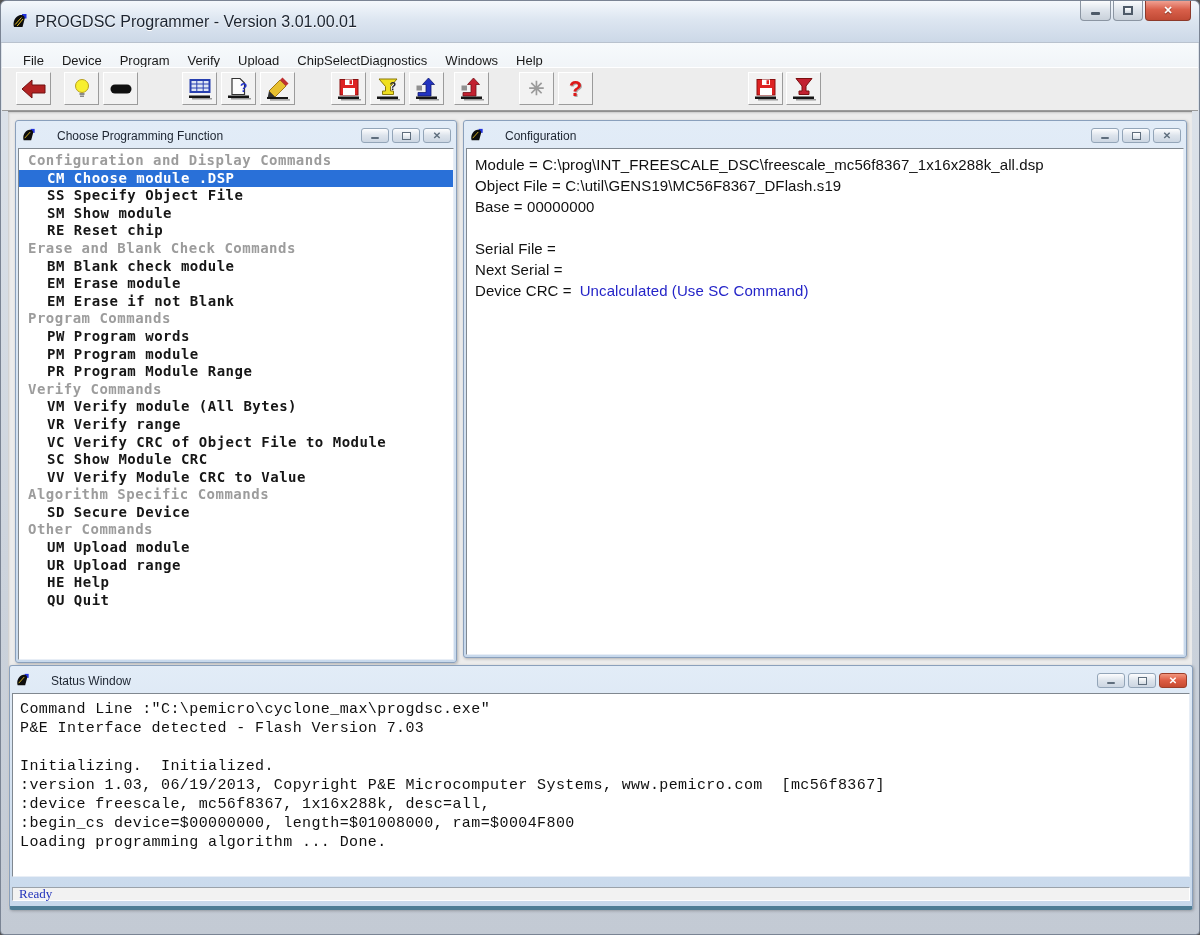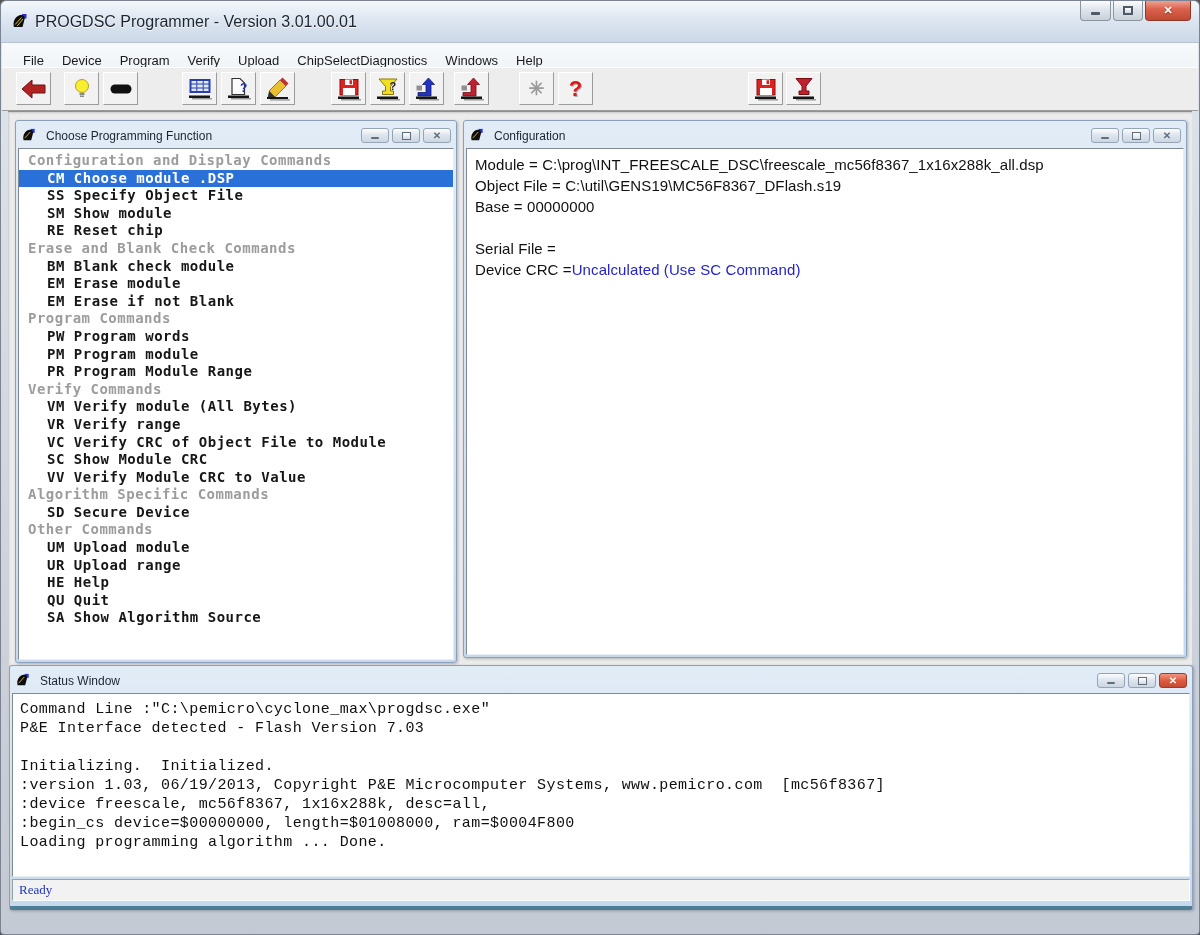--- a/index.html
+++ b/index.html
@@ -32,47 +32,47 @@
     border-bottom:1px solid #9a9a9a;box-shadow:inset 0 1px 0 #fff;display:flex;align-items:center}
   .tbtn{width:35px;height:33px;background:#f2f2f2;border:1px solid;border-color:#ffffff #9b9b9b #9b9b9b #ffffff;
     display:flex;align-items:center;justify-content:center;padding:0}
   .tglyph{font-size:19px;font-weight:bold;line-height:1}
   
   .mdi{position:absolute;left:7px;right:7px;top:110px;height:798px;background:#ececec;
     border-top:1px solid #8f8f8f;box-shadow:inset 1px 1px 2px rgba(0,0,0,.15)}
   .child{position:absolute;border:1px solid #8aa0bc;background:linear-gradient(#e2ecf7,#c8d9ec);
     border-radius:3px;padding:2px;box-shadow:1px 1px 3px rgba(0,0,0,.25)}
   .ctitle{height:25px;display:flex;align-items:center;padding:0 3px}
-  .ctitle .ct-label{font-size:12px;color:#1c2430;margin-left:10px;flex:1 1 auto;white-space:nowrap;overflow:hidden}
+  .ctitle .ct-label{font-size:12px;color:#1c2430;margin-left:21px;flex:1 1 auto;white-space:nowrap;overflow:hidden}
   .cbtns{display:flex;gap:3px}
   .cbtn{width:28px;height:15px;border:1px solid #93a5b8;border-radius:3px;display:flex;align-items:center;justify-content:center;
     background:linear-gradient(#fdfdfe,#dde4ec 50%,#ccd6e2)}
   .cbtn .g-min{width:8px;height:2px;margin-top:5px;background:#5f6e7d}
   .cbtn .g-max{width:9px;height:8px;border:1px solid #5f6e7d;background:linear-gradient(#fff,#d4dce4)}
   .cbtn .g-x{color:#5f6e7d;font-size:10px;text-shadow:none}
   .cbtn.redx{background:linear-gradient(#f2967e,#dd5c43 50%,#c64a31);border-color:#9c3e2a}
   .cbtn.redx .g-x{color:#fff}
   .cbody{position:absolute;left:2px;right:2px;top:27px;bottom:2px;background:#fff;
     border:1px solid #808890;border-right-color:#e8eef6;border-bottom-color:#e8eef6;overflow:hidden}
   
   .flist{font-family:"DejaVu Sans Mono",monospace;font-weight:bold;font-size:14px;letter-spacing:.5px;padding-top:3px}
   .row{height:17.6px;line-height:17.6px;white-space:nowrap;color:#161616;padding-left:28px}
   .row.hdr{color:var(--header-fg);padding-left:9px}
   .row.selected{background:var(--selection-bg);color:var(--selection-fg)}
   
   .cfg{font-family:"Liberation Sans",sans-serif;font-weight:normal;font-size:15px;letter-spacing:.1px;
     color:#101010;padding:5px 8px}
   .cfg .cline{height:21px;line-height:21px;white-space:nowrap}
   .cfg .spacer{height:21px}
-  .crcval{color:var(--crc-value-fg);}
+  .crcval{color:var(--crc-value-fg);margin-left:8px}
   
   .statuswin .cbody{bottom:29px}
   .slog{font-family:"Liberation Mono",monospace;font-size:15px;letter-spacing:.4px;color:#101010;padding:6px 7px}
   .sline{height:19px;line-height:19px;white-space:pre}
-  .ready-bar{position:absolute;left:2px;right:2px;bottom:5px;height:22px;background:#f2f2f2;
+  .ready-bar{position:absolute;left:2px;right:2px;bottom:5px;height:14px;background:#f2f2f2;
     border:1px solid #9aa2aa;border-right-color:#fff;border-bottom-color:#fff;display:flex;align-items:center;padding:0 6px}
   .ready-bar span{font-family:"Liberation Serif",serif;font-size:13px;color:var(--ready-fg)}
   .statuswin{border-bottom:4px solid #4e7d95}
 </style>
 </head>
 <body>
 
 <div class="frame">
 
   <div class="titlebar">
@@ -251,21 +251,20 @@
         <div class="row">VC Verify CRC of Object File to Module</div>
         <div class="row">SC Show Module CRC</div>
         <div class="row">VV Verify Module CRC to Value</div>
         <div class="row hdr">Algorithm Specific Commands</div>
         <div class="row">SD Secure Device</div>
         <div class="row hdr">Other Commands</div>
         <div class="row">UM Upload module</div>
         <div class="row">UR Upload range</div>
         <div class="row">HE Help</div>
         <div class="row">QU Quit</div>
-        <div class="row">SA Show Algorithm Source</div>
       </div>
     </div>
 
     <div class="child" style="left:455px;top:8px;width:724px;height:538px">
       <div class="ctitle">
         <svg width="15" height="15" viewBox="0 0 17 17">
           <rect x="11" y="1" width="4.5" height="4.5" fill="#2233dd"></rect>
           <path d="M3 14 C1.5 9 4 3.5 8.5 2.2 C12.5 1 14.5 4 13.5 6.5 L11.5 14 Z" fill="#0d0d0d"></path>
           <path d="M4.2 11.5 L10.5 4.5" stroke="#e8c020" stroke-width="1" fill="none"></path>
         </svg>
@@ -281,20 +280,21 @@
               <span class="g-x">✕</span>
             </div>
         </div>
       </div>
       <div class="cbody cfg">
         <div class="cline">Module = C:\prog\INT_FREESCALE_DSC\freescale_mc56f8367_1x16x288k_all.dsp</div>
         <div class="cline">Object File = C:\util\GENS19\MC56F8367_DFlash.s19</div>
         <div class="cline">Base = 00000000</div>
         <div class="spacer"></div>
         <div class="cline">Serial File =</div>
+        <div class="cline">Next Serial =</div>
         <div class="cline">
           <span>Device CRC =</span><span class="crcval">Uncalculated (Use SC Command)</span>
         </div>
       </div>
     </div>
 
     <div class="child statuswin" style="left:1px;top:553px;width:1184px;height:245px">
       <div class="ctitle">
         <svg width="15" height="15" viewBox="0 0 17 17">
           <rect x="11" y="1" width="4.5" height="4.5" fill="#2233dd"></rect>

